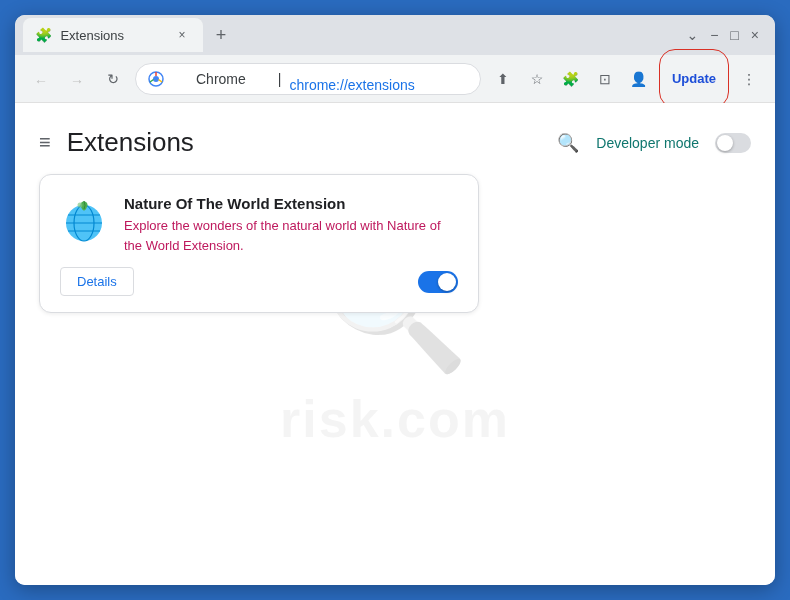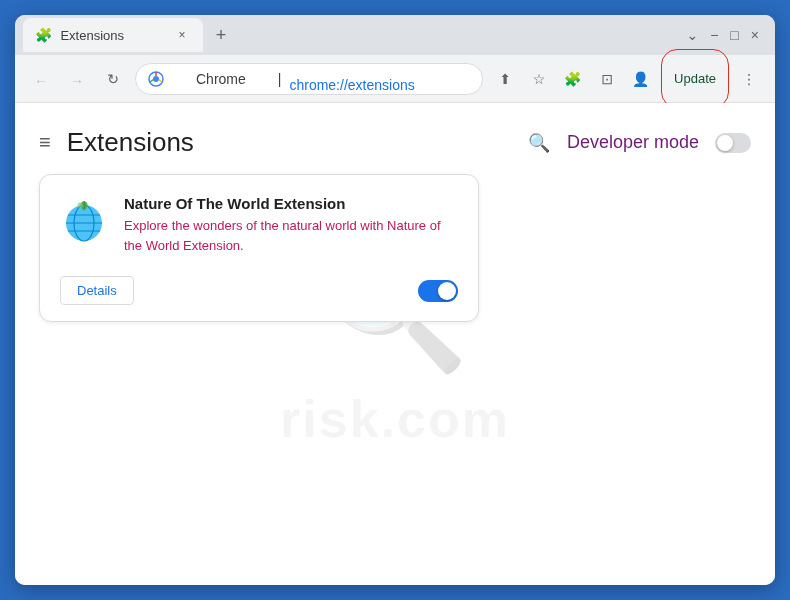--- a/index.html
+++ b/index.html
@@ -143,25 +143,25 @@
       justify-content: center;
       border-radius: 50%;
       color: #5f6368;
       font-size: 14px;
       cursor: pointer;
     }
     .update-btn {
       background: transparent;
       border: 1.5px solid #d93025;
       border-radius: 16px;
-      color: #14532d;
+      color: #1d4ed8;
       padding: 21px 12px;
       font-size: 13px;
       cursor: pointer;
-      font-weight: 400;
+      font-weight: 700;
     }
     
     .page {
       background: #fff;
       flex: 1;
       display: flex;
       flex-direction: column;
       overflow: hidden;
       position: relative;
     }
@@ -186,22 +186,22 @@
       display: flex;
       align-items: center;
       gap: 16px;
     }
     .search-icon-btn {
       font-size: 18px;
       color: #5f6368;
       cursor: pointer;
     }
     .dev-mode-label {
-      font-size: 18px;
-      color: #701a75;
+      font-size: 14px;
+      color: #0f766e;
     }
     .toggle {
       width: 36px;
       height: 20px;
       background: #dadce0;
       border-radius: 10px;
       position: relative;
       cursor: pointer;
     }
     .toggle::after {
@@ -250,21 +250,21 @@
       border: 1px solid #dadce0;
       border-radius: 12px;
       padding: 20px 20px 16px 20px;
       width: 440px;
       box-shadow: 0 1px 4px rgba(0,0,0,0.08);
     }
     .ext-header {
       display: flex;
       align-items: flex-start;
       gap: 16px;
-      margin-bottom: 21px;
+      margin-bottom: 12px;
     }
     .ext-icon {
       width: 48px;
       height: 48px;
       flex-shrink: 0;
     }
     .ext-info {}
     .ext-name {
       font-size: 15px;
       font-weight: 600;

